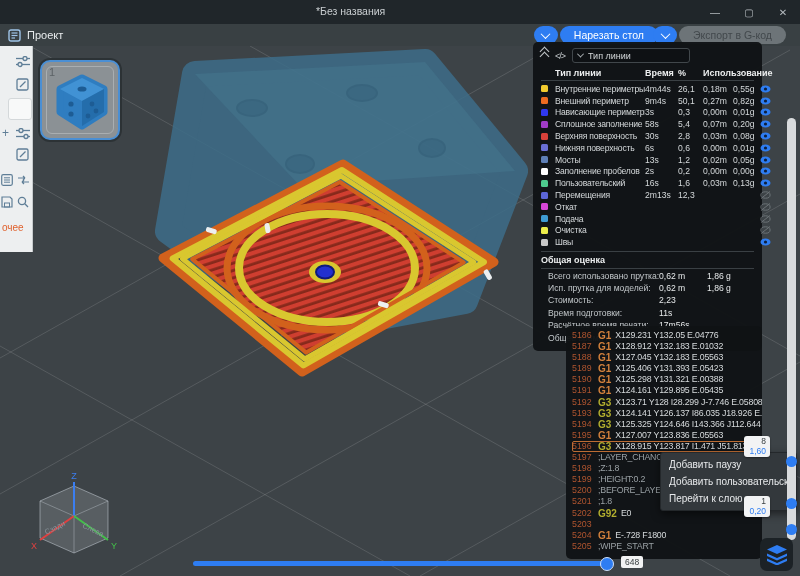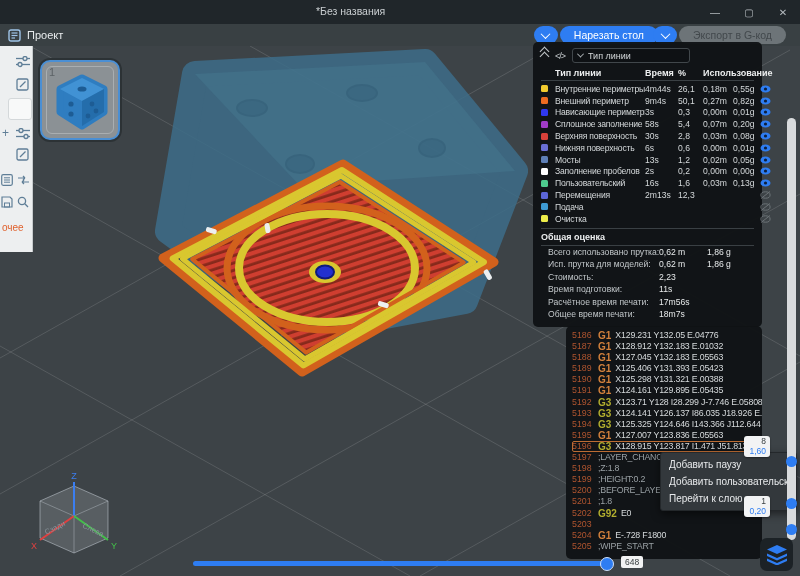--- a/index.html
+++ b/index.html
@@ -405,20 +405,34 @@
           <span class="lv"></span>
           <span class="lv"></span>
           <span class="eye">
             <svg width="11" height="8" viewBox="0 0 11 8">
               <ellipse cx="5.5" cy="4" rx="4.6" ry="3.2" fill="none" stroke="#6c7377" stroke-width="1"></ellipse>
               <line x1="1" y1="7.5" x2="10" y2="0.5" stroke="#6c7377" stroke-width="1"></line>
             </svg>
           </span>
         </div>
         <div class="lgrid lrow">
+          <span class="sw" style="background:#d746d7"></span>
+          <span class="ll">Откат</span>
+          <span class="lv"></span>
+          <span class="lv"></span>
+          <span class="lv"></span>
+          <span class="lv"></span>
+          <span class="eye">
+            <svg width="11" height="8" viewBox="0 0 11 8">
+              <ellipse cx="5.5" cy="4" rx="4.6" ry="3.2" fill="none" stroke="#6c7377" stroke-width="1"></ellipse>
+              <line x1="1" y1="7.5" x2="10" y2="0.5" stroke="#6c7377" stroke-width="1"></line>
+            </svg>
+          </span>
+        </div>
+        <div class="lgrid lrow">
           <span class="sw" style="background:#3e9bd3"></span>
           <span class="ll">Подача</span>
           <span class="lv"></span>
           <span class="lv"></span>
           <span class="lv"></span>
           <span class="lv"></span>
           <span class="eye">
             <svg width="11" height="8" viewBox="0 0 11 8">
               <ellipse cx="5.5" cy="4" rx="4.6" ry="3.2" fill="none" stroke="#6c7377" stroke-width="1"></ellipse>
               <line x1="1" y1="7.5" x2="10" y2="0.5" stroke="#6c7377" stroke-width="1"></line>
@@ -429,20 +443,34 @@
           <span class="sw" style="background:#eded4a"></span>
           <span class="ll">Очистка</span>
           <span class="lv"></span>
           <span class="lv"></span>
           <span class="lv"></span>
           <span class="lv"></span>
           <span class="eye">
             <svg width="11" height="8" viewBox="0 0 11 8">
               <ellipse cx="5.5" cy="4" rx="4.6" ry="3.2" fill="none" stroke="#6c7377" stroke-width="1"></ellipse>
               <line x1="1" y1="7.5" x2="10" y2="0.5" stroke="#6c7377" stroke-width="1"></line>
+            </svg>
+          </span>
+        </div>
+        <div class="lgrid lrow">
+          <span class="sw" style="background:#c8c8c8"></span>
+          <span class="ll">Швы</span>
+          <span class="lv"></span>
+          <span class="lv"></span>
+          <span class="lv"></span>
+          <span class="lv"></span>
+          <span class="eye">
+            <svg width="11" height="8" viewBox="0 0 11 8">
+              <ellipse cx="5.5" cy="4" rx="5" ry="3.6" fill="#2e7df2"></ellipse>
+              <circle cx="5.5" cy="4" r="1.6" fill="#0d1f3d"></circle>
             </svg>
           </span>
         </div>
       </div>
     <div class="sumtitle">Общая оценка</div>
     <div id="summary-rows">
         <div class="srow">
           <span class="sl">Всего использовано прутка:</span>
           <span class="sv">0,62 m</span>
           <span class="sv">1,86 g</span>

